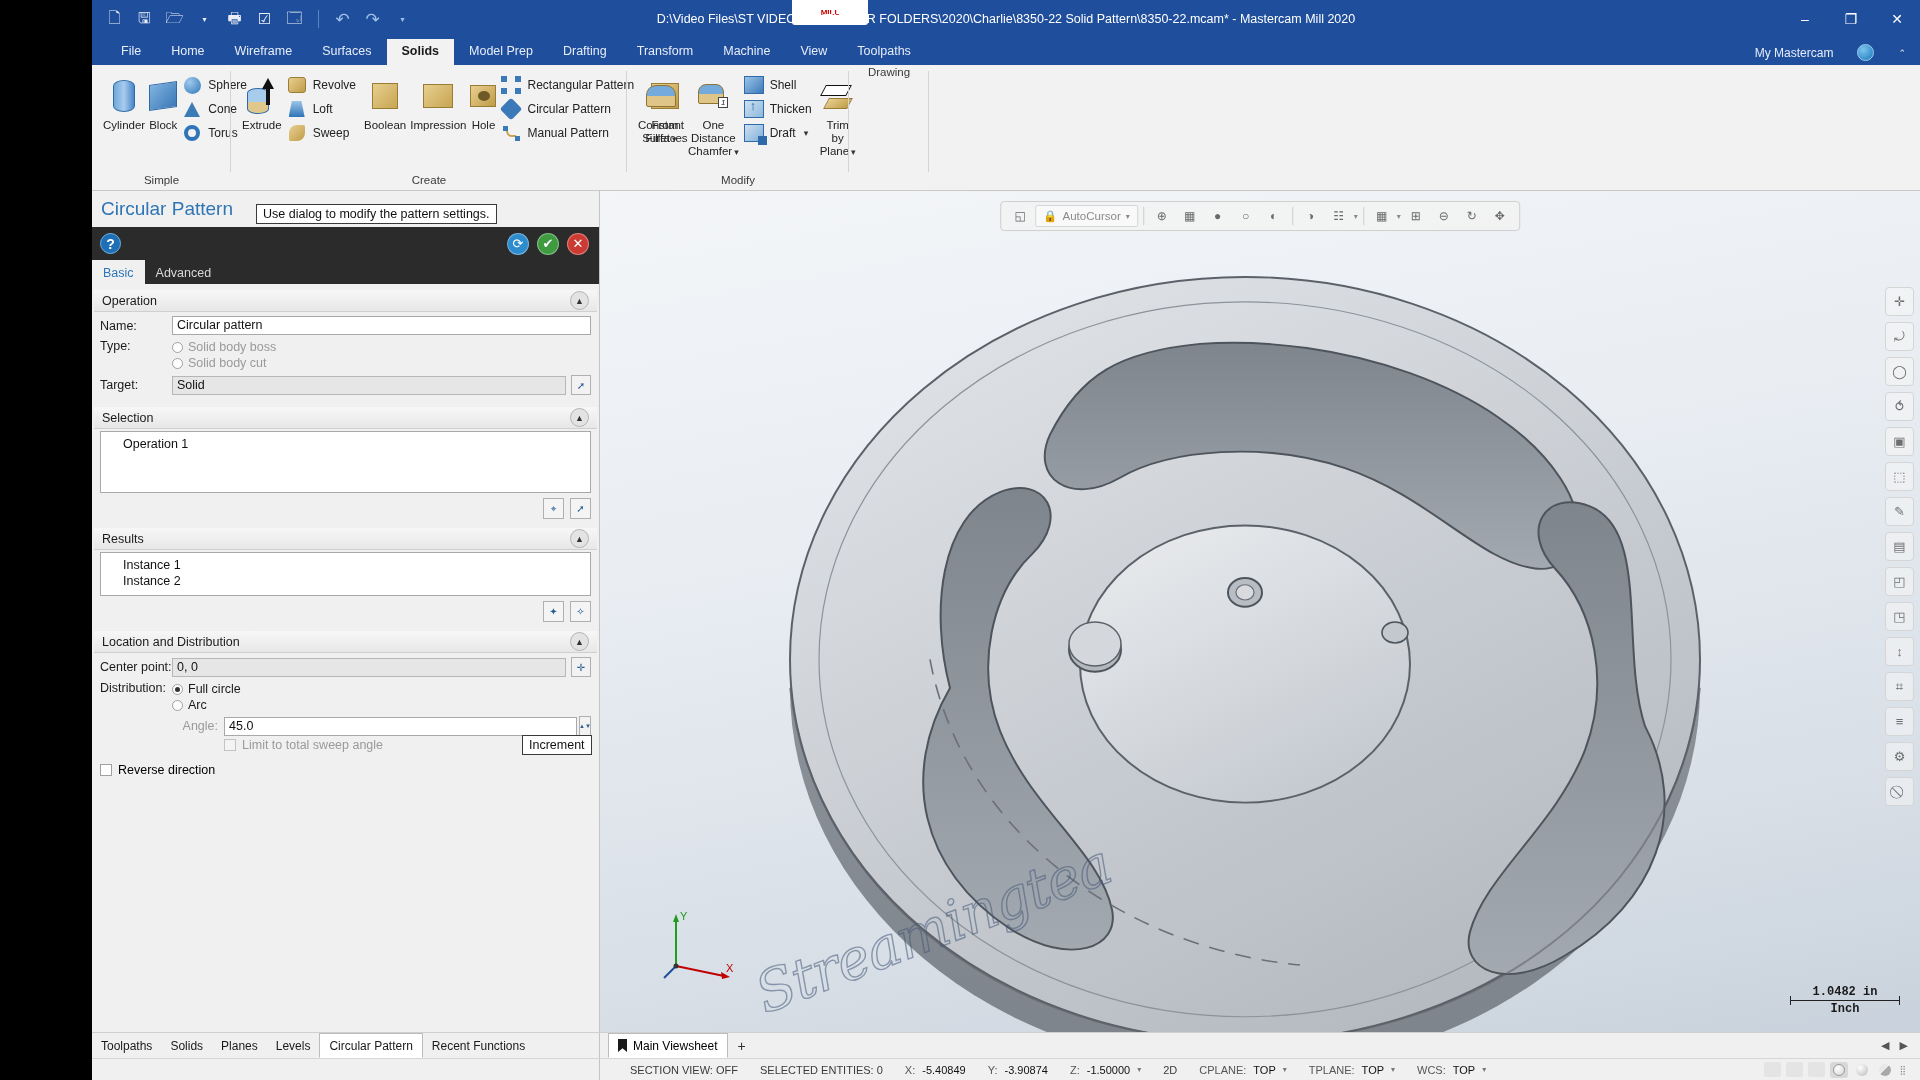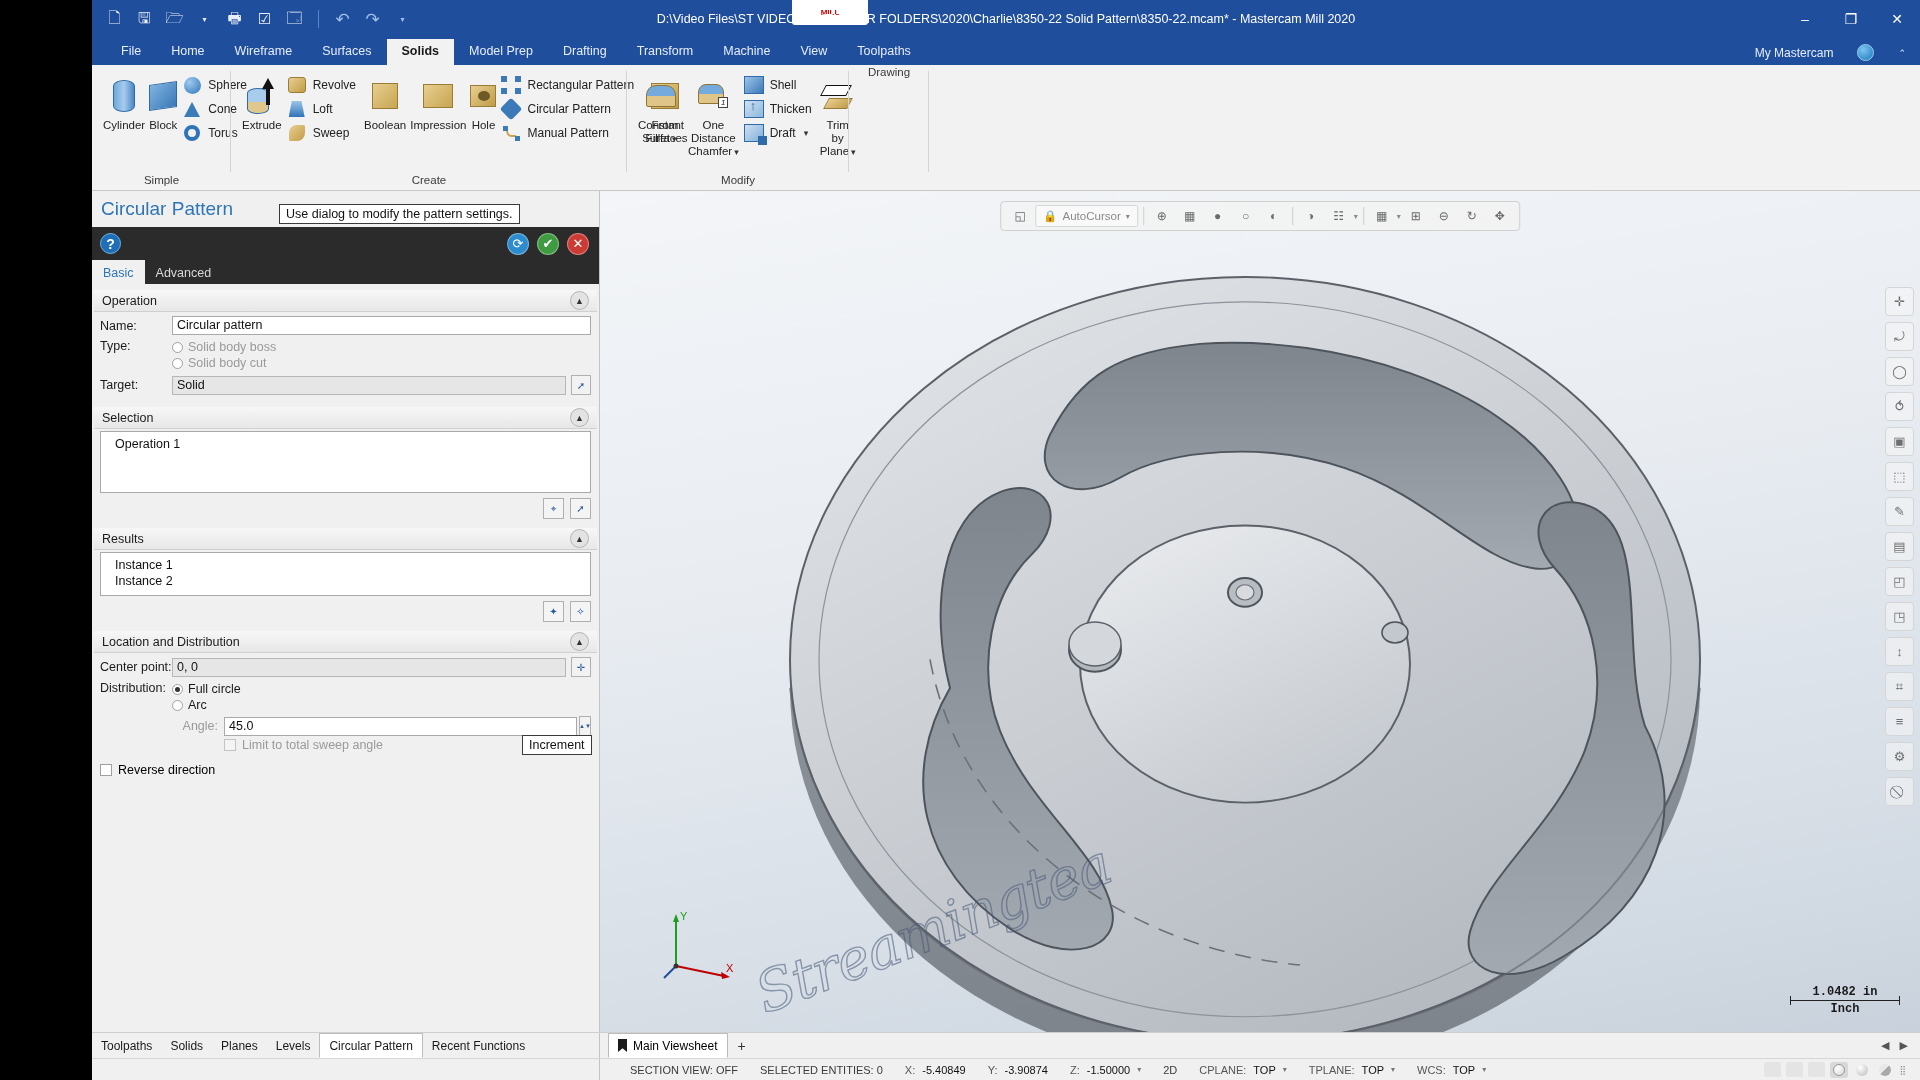--- a/index.html
+++ b/index.html
@@ -202,21 +202,21 @@
     cursor: pointer; font-size: 10px; color: #2a5c96;
   }
   .radio { display: flex; align-items: center; gap: 5px; font-size: 12.5px; color: #9a9a9a; padding: 1px 0; cursor: pointer; }
   .radio .dot { width: 11px; height: 11px; border-radius: 50%; border: 1px solid #a0a0a0; background: #fff; position: relative; }
   .radio.on .dot::after { content:''; position: absolute; left: 2px; top: 2px; width: 5px; height: 5px; border-radius: 50%; background: #333; }
   .radio.enabled { color: #1a1a1a; }
   .listbox {
     margin: 2px 8px; background: #fff; border: 1px solid #a9a9a9;
     padding: 4px 0; overflow: hidden;
   }
-  .listbox .li { font-size: 12.5px; color: #111; padding: 1px 14px; cursor: pointer; }
+  .listbox .li { font-size: 12.5px; color: #111; padding: 1px 8px; cursor: pointer; margin-left: 14px; }
   .btnrow { display: flex; justify-content: flex-end; gap: 6px; padding: 3px 8px 5px; }
   .minibtn {
     width: 21px; height: 21px; border: 1px solid #b0b0b0; background: #f4f4f4;
     display: flex; align-items: center; justify-content: center; cursor: pointer;
     font-size: 10px; color: #2a5c96;
   }
   .checkrow { display: flex; align-items: center; gap: 6px; font-size: 12.5px; padding: 2px 8px; cursor: pointer; }
   .cbx { width: 12px; height: 12px; border: 1px solid #a0a0a0; background: #fff; }
   .cbx.dim { border-color: #c3c3c3; background: #f4f4f4; }
   .tooltip {
@@ -534,21 +534,21 @@
       <div class="glabel">Drawing</div>
     </div>
   </div>
 
   <div class="main">
 
     <div class="panel">
 
       <div class="panel-title">Circular Pattern</div>
 
-      <div class="tooltip" style="left:164px; top:13px;margin-left:23px;">Use dialog to modify the pattern settings.</div>
+      <div class="tooltip" style="left:164px; top:13px;">Use dialog to modify the pattern settings.</div>
 
       <div class="panel-toolbar">
         <div class="help-ic">?</div>
         <div class="tb-right">
           <div class="cbtn apply">⟳</div>
           <div class="cbtn ok">✔</div>
           <div class="cbtn cancel">✕</div>
         </div>
       </div>
 

